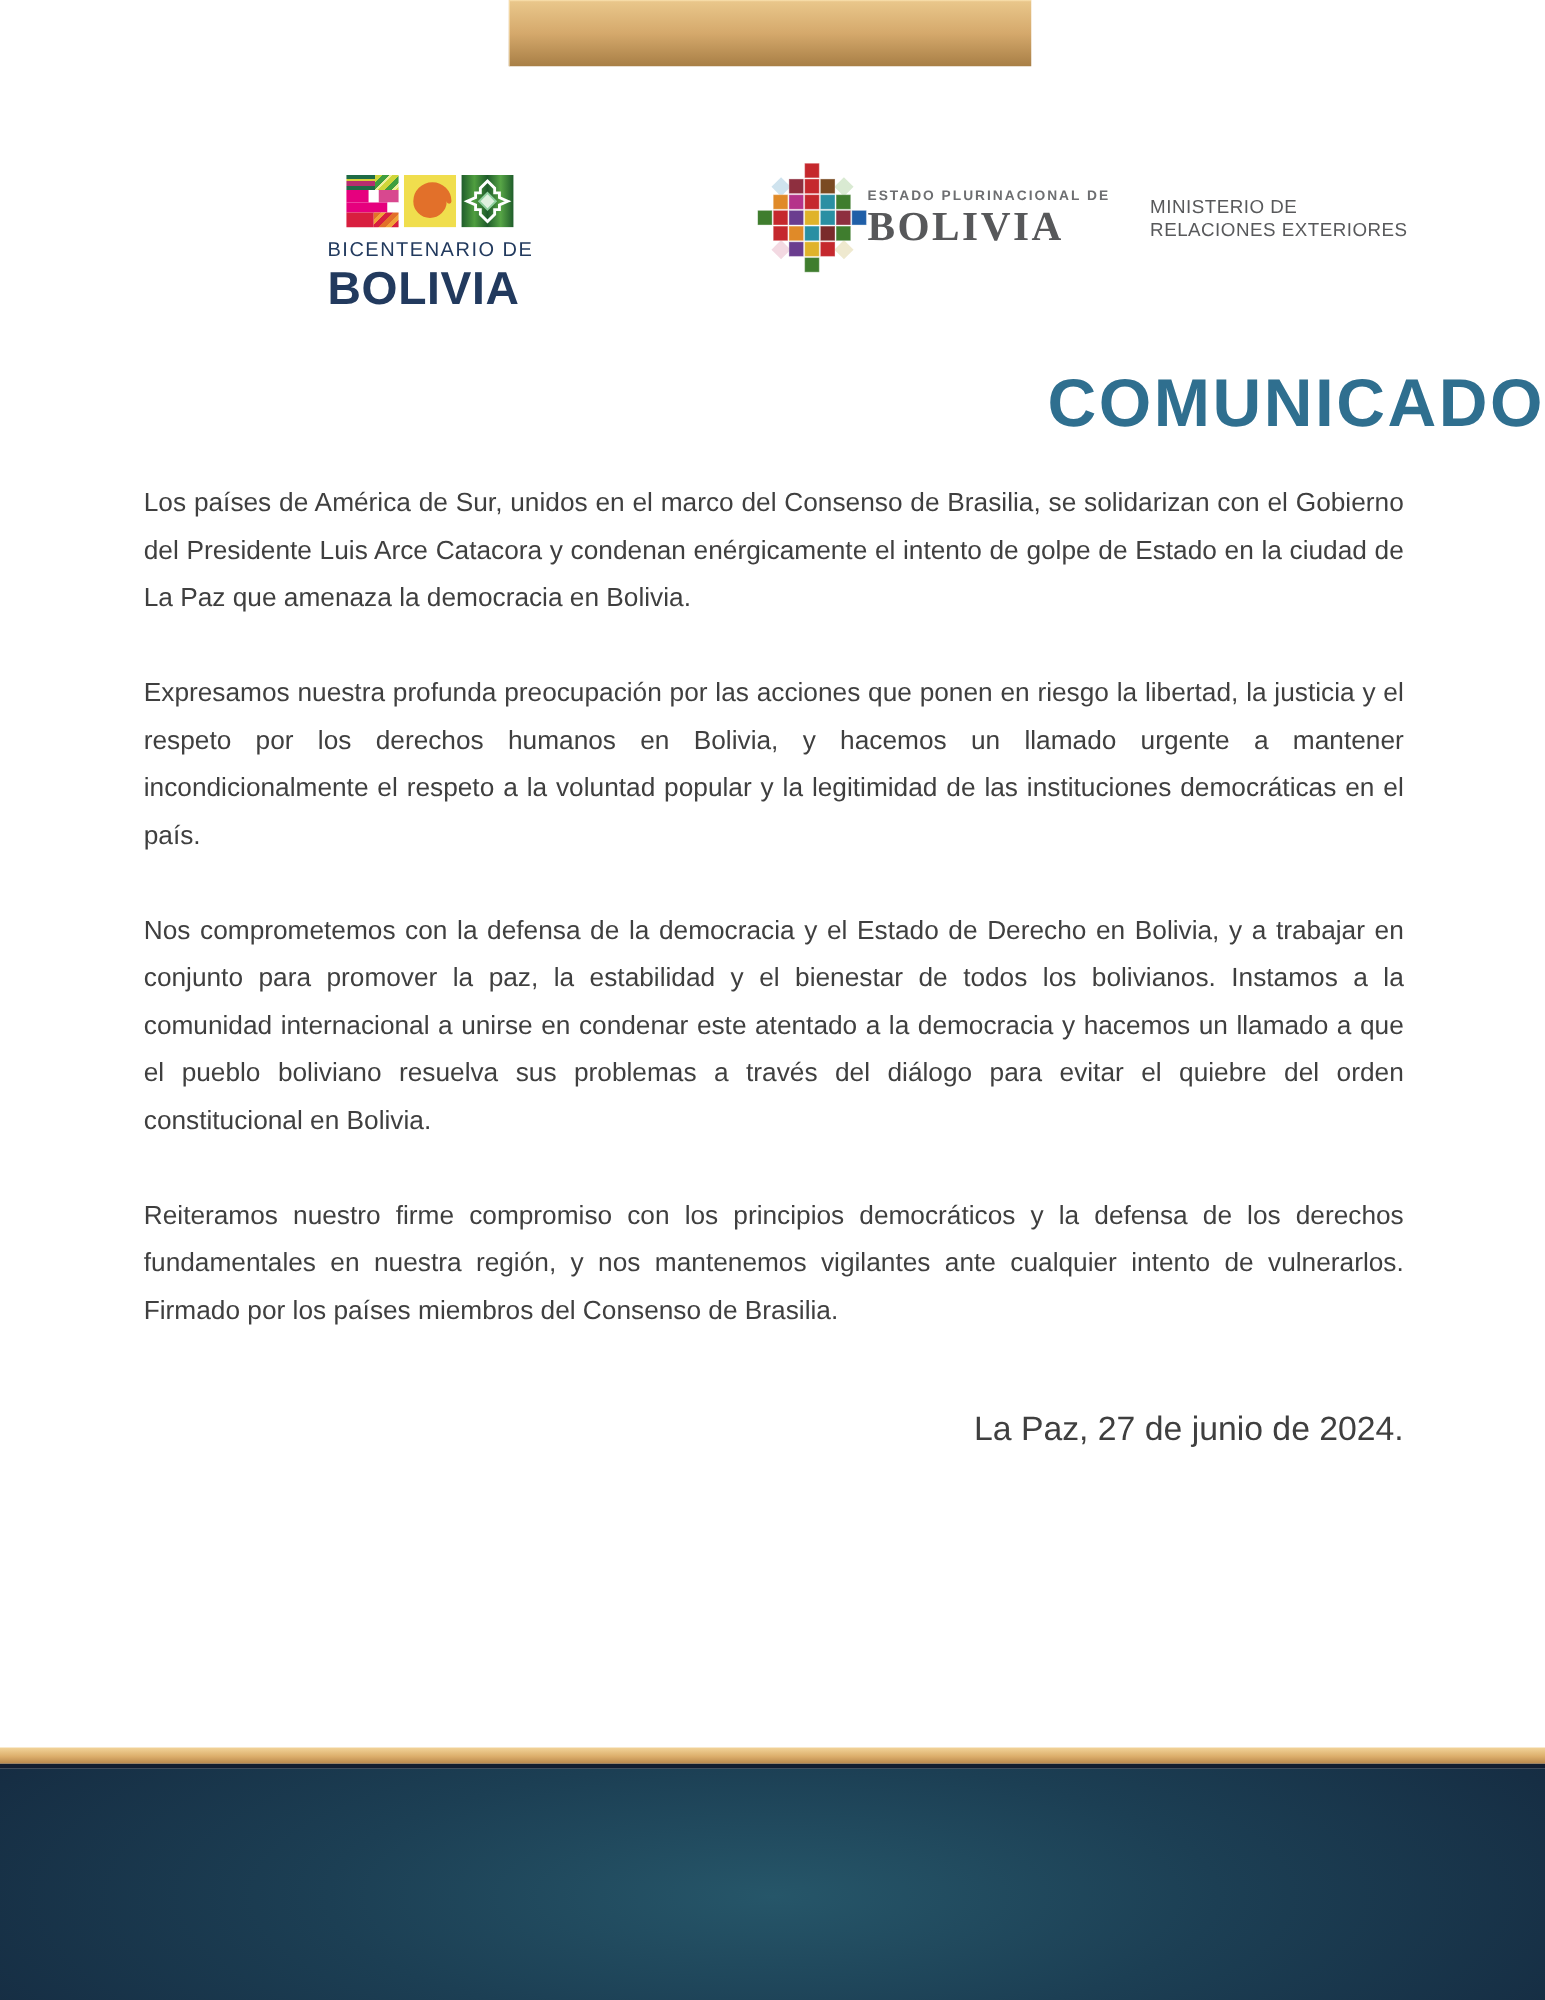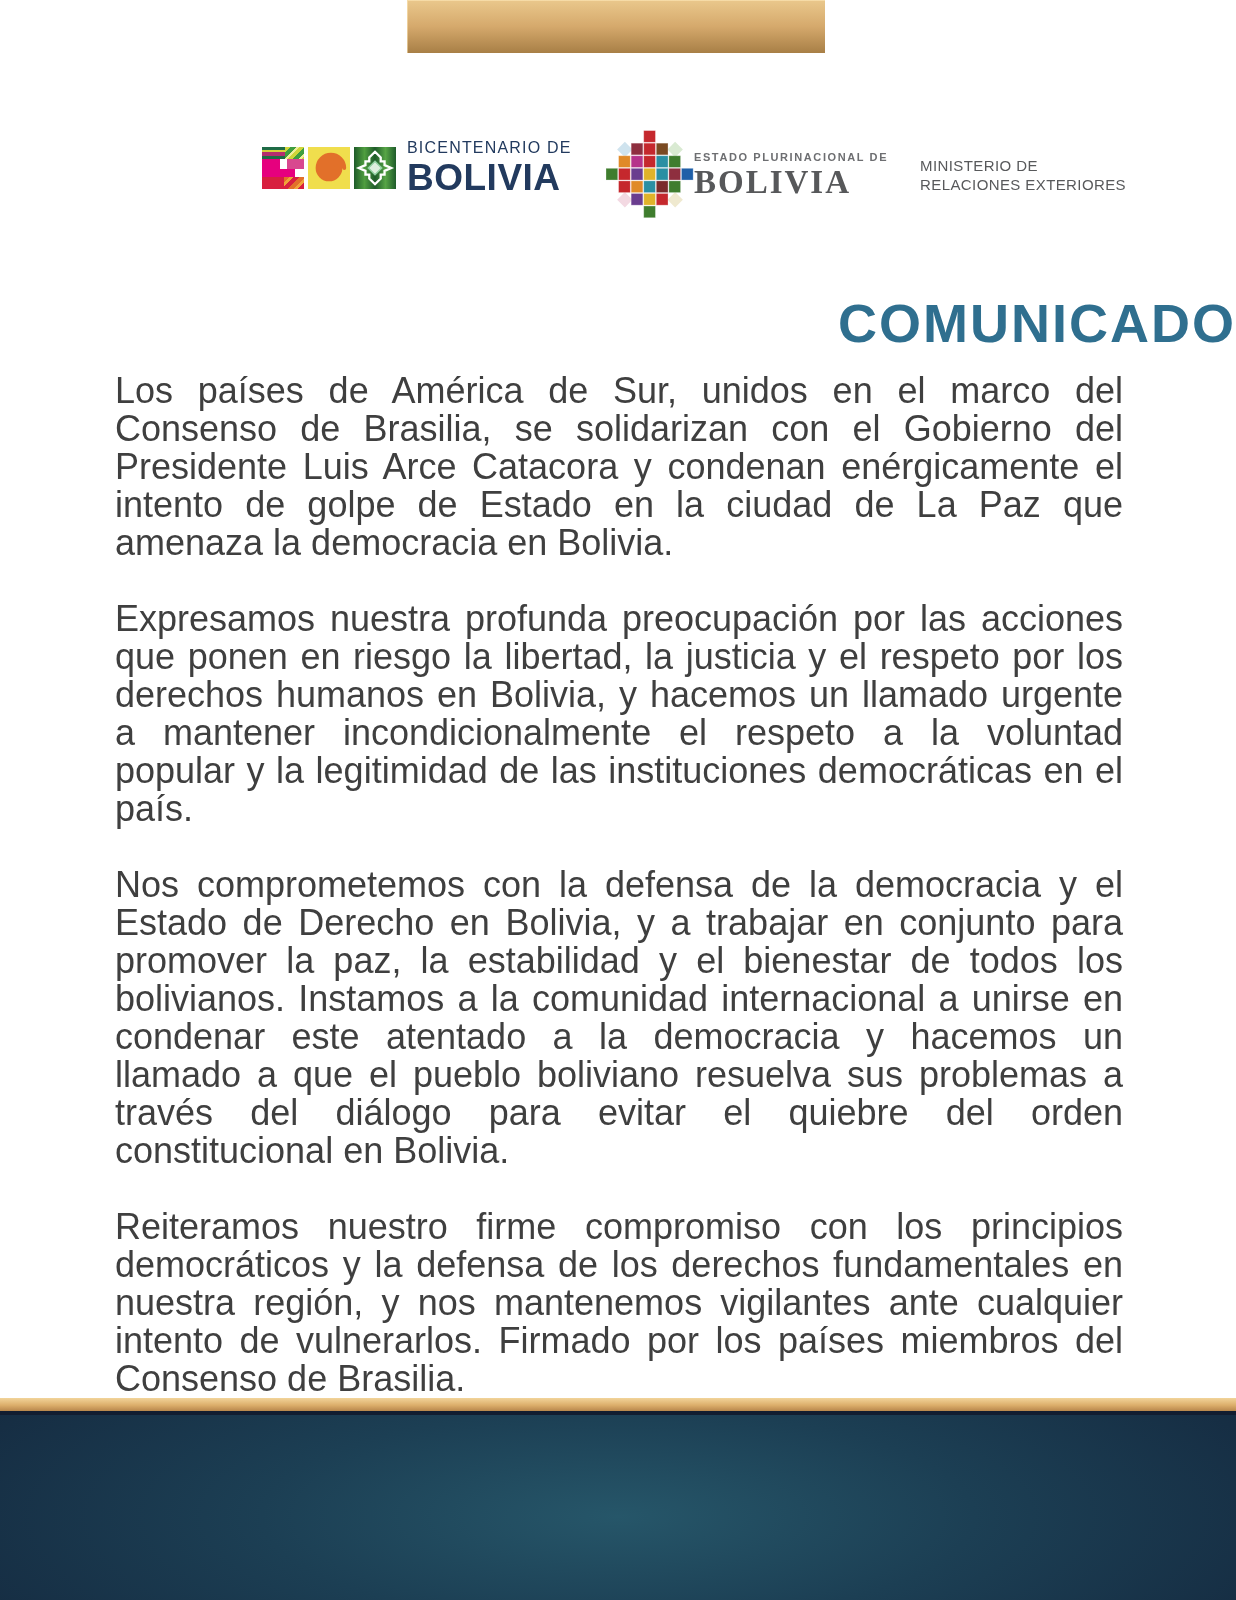--- a/index.html
+++ b/index.html
@@ -12,21 +12,21 @@
 
   
   .gold-tab {
     position:absolute; left:407px; top:0; width:418px; height:53px;
     background:linear-gradient(180deg,#eac88c 0%,#d5a96c 50%,#a87f46 100%);
     box-shadow:inset 1px 1px 0 rgba(255,235,190,.55);
   }
 
   
   .logos { position:absolute; left:0; top:122px; width:100%; height:110px; }
-  .logo-left { position:absolute; left:262px; top:18px; display:flex; align-items:center; gap:11px; }
+  .logo-left { position:absolute; left:262px; top:18px; display:flex; align-items:center; gap:11px;flex-direction:column; }
   .tiles { display:flex; gap:4px; }
   .tile { width:42px; height:42px; overflow:hidden; position:relative; }
   .t1 { display:flex; flex-direction:column; }
   .t1 .r1 { height:28%; display:flex; }
   .t1 .r1 .a { width:55%; background:repeating-linear-gradient(180deg,#1e6b46 0 3px,#d8d23a 3px 5px,#b52e6f 5px 9px); }
   .t1 .r1 .b { width:45%; background:repeating-linear-gradient(135deg,#cfd63a 0 4px,#3f9e3f 4px 8px,#f0ee9a 8px 10px); }
   .t1 .r2 { height:24%; display:flex; }
   .t1 .r2 .a { width:42%; background:#e6007e; }
   .t1 .r2 .b { width:18%; background:#ffffff; }
   .t1 .r2 .c { width:40%; background:#d8488f; }
@@ -49,22 +49,22 @@
   
   .doc-title {
     position:absolute; top:292px; left:0; width:100%;
     text-align:right; font-size:54px; font-weight:800; letter-spacing:2px;
     color:#2f6f8f;
   }
 
   
   .body-text { position:absolute; left:115px; top:372px; width:1008px; }
   .body-text p {
-    font-size:36px; line-height:38px; color:#3f3f3f;
-    text-align:justify; margin-bottom:38px;
+    font-size:21px; line-height:38px; color:#3f3f3f;
+    text-align:justify; margin-bottom:38px;margin-top:12px;
   }
   .dateline { font-size:27px; color:#3f3f3f; text-align:right; margin-top:60px; }
 
   
   .footer-gold {
     position:absolute; left:0; top:1398px; width:100%; height:13px;
     background:linear-gradient(180deg,#f2d49a 0%,#dcae6b 55%,#b8874c 100%);
   }
   .footer-line { position:absolute; left:0; top:1411px; width:100%; height:4px; background:#121d30; }
   .footer-dark {

